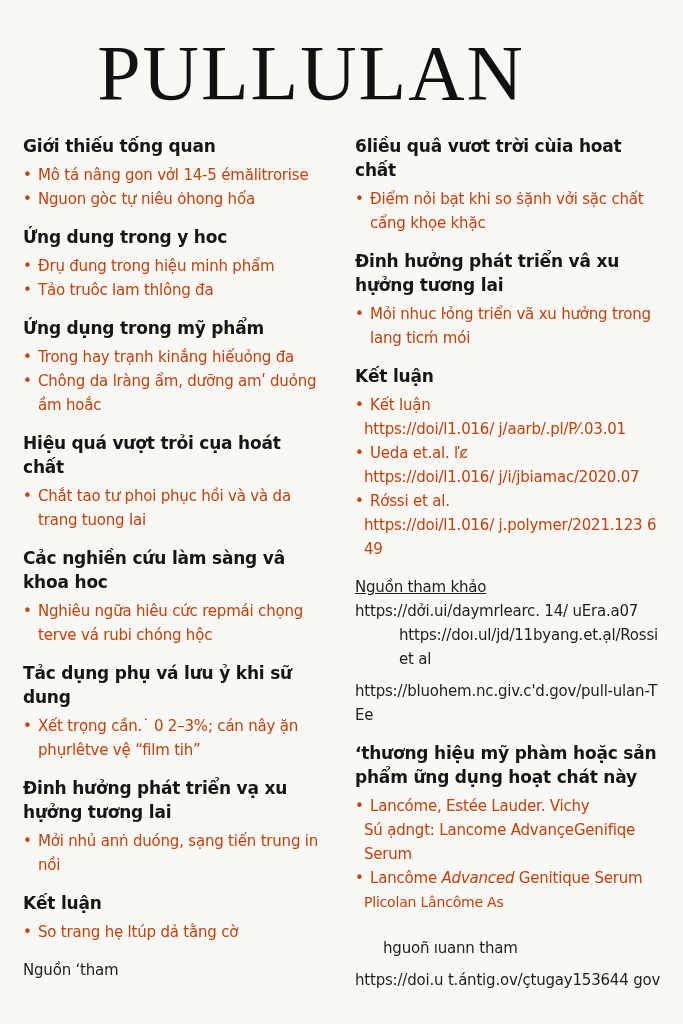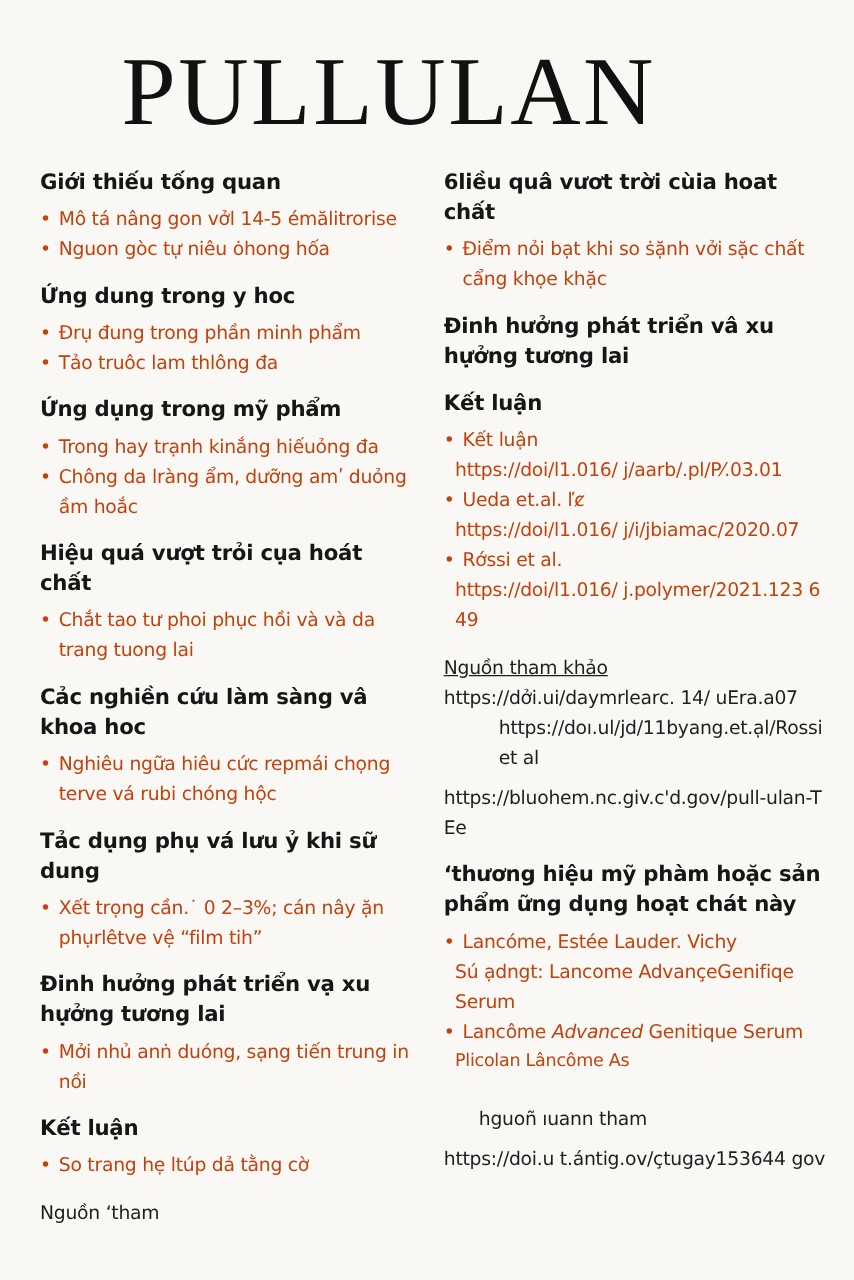--- a/index.html
+++ b/index.html
@@ -9,21 +9,21 @@
     font-family: "DejaVu Sans", "Liberation Sans", sans-serif;
     position: relative;
   }
   .title {
     position: absolute; left: 0; top: 34px; width: 622px; text-align: center;
     font-family: "Liberation Serif", "DejaVu Serif", serif;
     font-size: 78px; letter-spacing: 2px; color: #111; line-height: 78px;
     margin: 0; font-weight: normal;
   }
   .col { position: absolute; top: 134px; }
-  .col-left { left: 32px; width: 300px; }
+  .col-left { left: 23px; width: 300px; }
   .col-right { left: 355px; width: 310px; }
   h2 {
     font-size: 17px; font-weight: bold; margin: 0 0 5px 0; line-height: 24px; color: #161616;
     letter-spacing: -0.2px;
   }
   ul { list-style: none; margin: 0; padding: 0; }
   li {
     font-size: 15px; line-height: 24px; position: relative; padding-left: 15px; color: #c2410c;
     letter-spacing: -0.2px;
   }
@@ -42,21 +42,21 @@
   <div class="sec">
     <h2>Giới thiếu tống quan</h2>
     <ul>
       <li>Mô tá nâng gon vởl 14-5 émălitrorise</li>
       <li>Nguon gòc tự niêu ȯhong hốa</li>
     </ul>
   </div>
   <div class="sec">
     <h2>Ứng dung trong y hoc</h2>
     <ul>
-      <li>Đrụ đung trong phần minh phẩm</li>
+      <li>Đrụ đung trong hiệu minh phẩm</li>
       <li>Tảo truôc lam thlông đa</li>
     </ul>
   </div>
   <div class="sec">
     <h2>Ứng dụng trong mỹ phẩm</h2>
     <ul>
       <li>Trong hay trạnh kinắng hiếuỏng đa</li>
       <li>Chông da lràng ẩm, dưỡng amʹ duỏng ầm hoắc</li>
     </ul>
   </div>
@@ -95,20 +95,23 @@
 
 <div class="col col-right">
   <div class="sec">
     <h2>6liều quâ vươt trời cùia hoat chất</h2>
     <ul>
       <li>Điểm nỏi bạt khi so ṡặnh vởi sặc chất cẩng khọe khặc</li>
     </ul>
   </div>
   <div class="sec">
     <h2>Đinh hưởng phát triển vâ xu hựởng tương lai</h2>
+    <ul>
+      <li>Mỏi nhuc ŀỏng triển vã xu hưởng trong lang ticḿ mói</li>
+    </ul>
   </div>
   <div class="sec">
     <h2>Kết luận</h2>
     <ul>
       <li>
         <span>Kết luận</span>
         <span class="sub url">https://doi/l1.016/ j/aarb/.pl/P⁄.03.01</span>
       </li>
       <li>
         <span>Ueda et.al. ľȼ</span>

